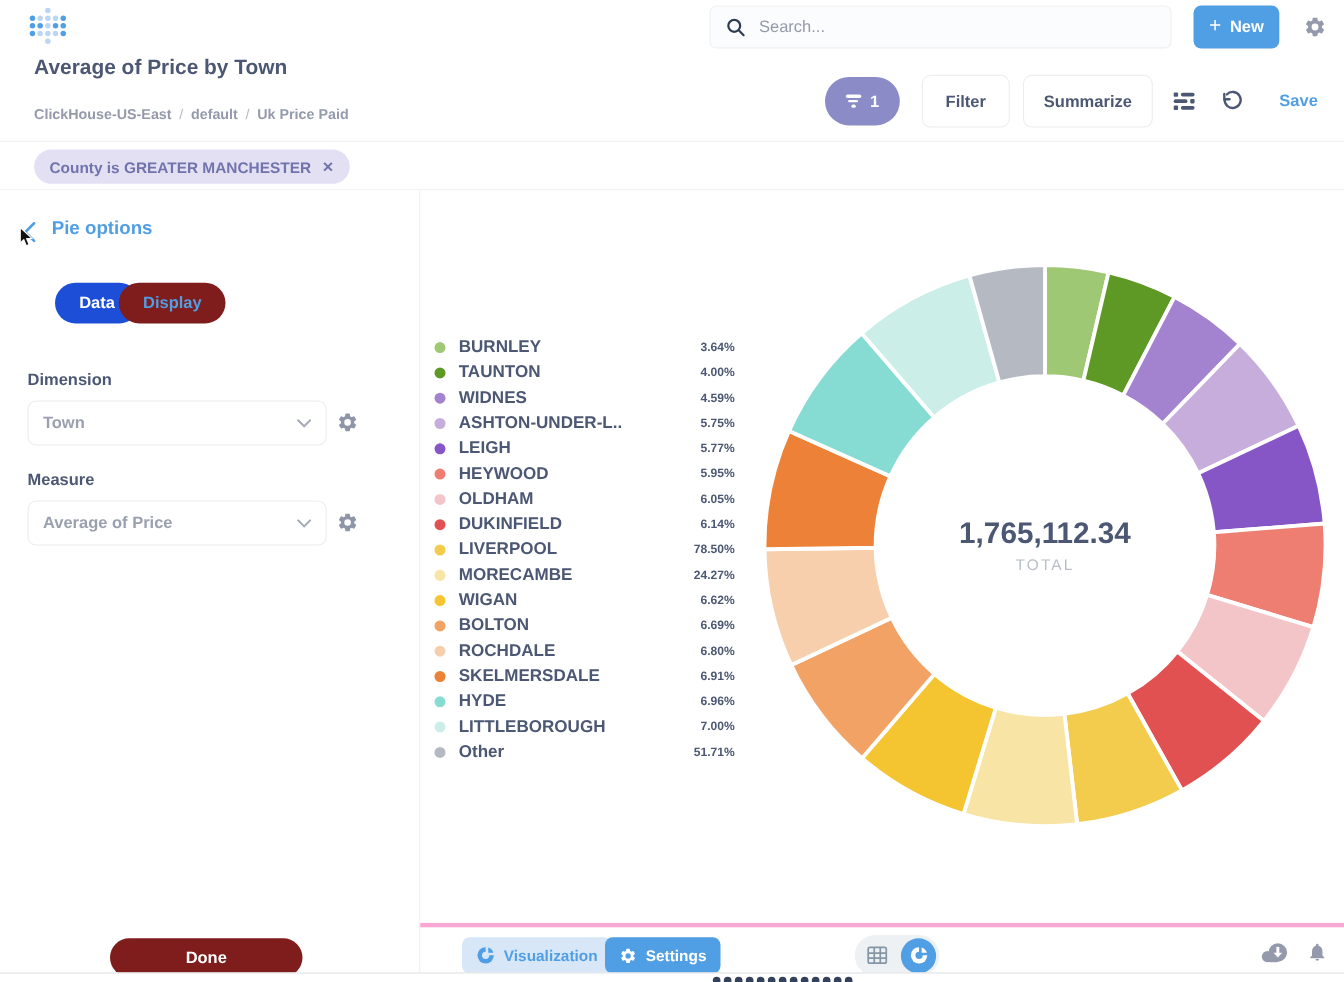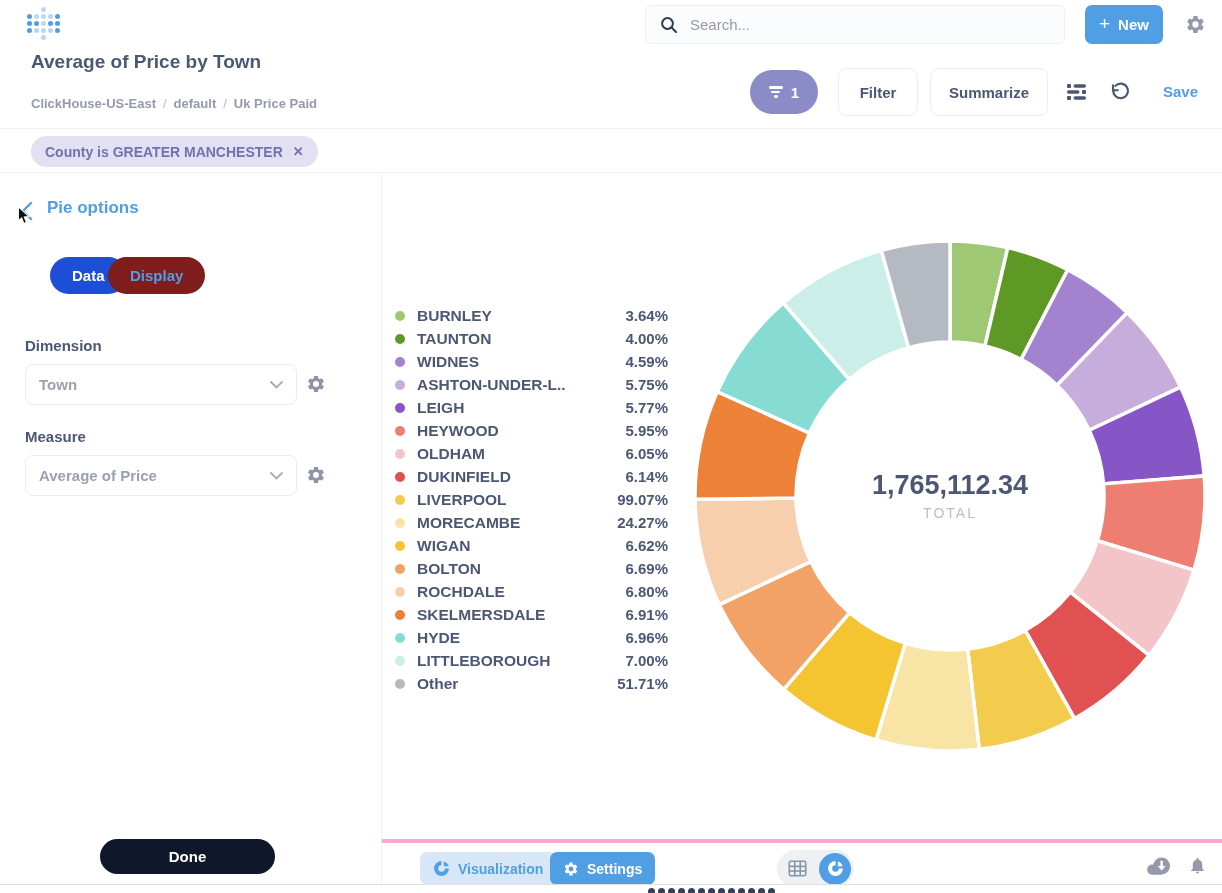--- a/index.html
+++ b/index.html
@@ -51,30 +51,30 @@
   .side-title{left:47px;top:25px;font-size:17px;font-weight:700;color:#509ee3;}
   .tab{height:37px;border-radius:19px;display:flex;align-items:center;justify-content:center;
        padding:0 22px;font-size:15px;font-weight:700;cursor:pointer;}
   .tab-data{left:50px;top:84px;background:#1d4ed8;color:#fff;}
   .tab-display{left:108px;top:84px;background:#7f1d1d;color:#509ee3;}
   .fld-label{left:25px;font-size:15px;font-weight:700;color:#4c5773;}
   .dd{left:25px;width:272px;height:41px;border:1px solid #ececec;border-radius:8px;box-sizing:border-box;
       display:flex;align-items:center;justify-content:space-between;padding:0 13px;cursor:pointer;background:#fff;}
   .dd .val{font-size:15px;color:#9aa0af;font-weight:700;}
   .dd-gear{color:#8e95a6;cursor:pointer;}
-  .done-btn{left:100px;top:666px;width:175px;height:35px;border-radius:17.5px;background:#0f172a;
+  .done-btn{left:100px;top:680px;width:175px;height:35px;border-radius:17.5px;background:#7f1d1d;
             color:#fff;font-size:15px;font-weight:700;display:flex;align-items:center;justify-content:center;cursor:pointer;}
 
   
   .main{left:382px;top:173px;width:840px;height:666px;}
   .legend{left:13px;top:131px;width:273px;}
   .legend-row{display:flex;align-items:center;height:23px;cursor:pointer;}
   .legend-dot{width:10px;height:10px;border-radius:50%;margin-right:12px;flex:none;}
   .legend-label{flex:1;font-size:15.5px;font-weight:700;color:#4c5773;white-space:nowrap;}
-  .legend-pct{font-size:15px;font-weight:700;color:#4c5773;}
+  .legend-pct{font-size:11px;font-weight:700;color:#4c5773;}
   .donut-center{left:568px;top:297px;transform:translateX(-50%);text-align:center;}
   .donut-total{font-size:27px;font-weight:700;color:#4c5773;}
   .donut-total-label{font-size:14px;color:#b9bdc6;letter-spacing:2px;margin-top:4px;}
 
   
   .viz-footer{left:382px;top:839px;width:840px;height:45px;border-top:4px solid #f9a8d4;box-sizing:border-box;}
   .viz-btn{position:absolute;left:38px;top:9px;height:33px;border-radius:7px;background:#d7e7f8;color:#509ee3;
            display:flex;align-items:center;gap:8px;padding:0 13px;font-size:14px;font-weight:700;cursor:pointer;}
   .settings-btn{position:absolute;left:168px;top:9px;height:33px;border-radius:7px;background:#509ee3;color:#fff;
                 display:flex;align-items:center;gap:8px;padding:0 13px;font-size:14px;font-weight:700;cursor:pointer;}
@@ -286,21 +286,21 @@
           <span class="legend-pct">6.05%</span>
         </div>
         <div class="legend-row">
           <span class="legend-dot" style="background: rgb(226, 81, 81);"></span>
           <span class="legend-label">DUKINFIELD</span>
           <span class="legend-pct">6.14%</span>
         </div>
         <div class="legend-row">
           <span class="legend-dot" style="background: rgb(243, 204, 78);"></span>
           <span class="legend-label">LIVERPOOL</span>
-          <span class="legend-pct">99.07%</span>
+          <span class="legend-pct">78.50%</span>
         </div>
         <div class="legend-row">
           <span class="legend-dot" style="background: rgb(248, 228, 165);"></span>
           <span class="legend-label">MORECAMBE</span>
           <span class="legend-pct">24.27%</span>
         </div>
         <div class="legend-row">
           <span class="legend-dot" style="background: rgb(244, 196, 49);"></span>
           <span class="legend-label">WIGAN</span>
           <span class="legend-pct">6.62%</span>

